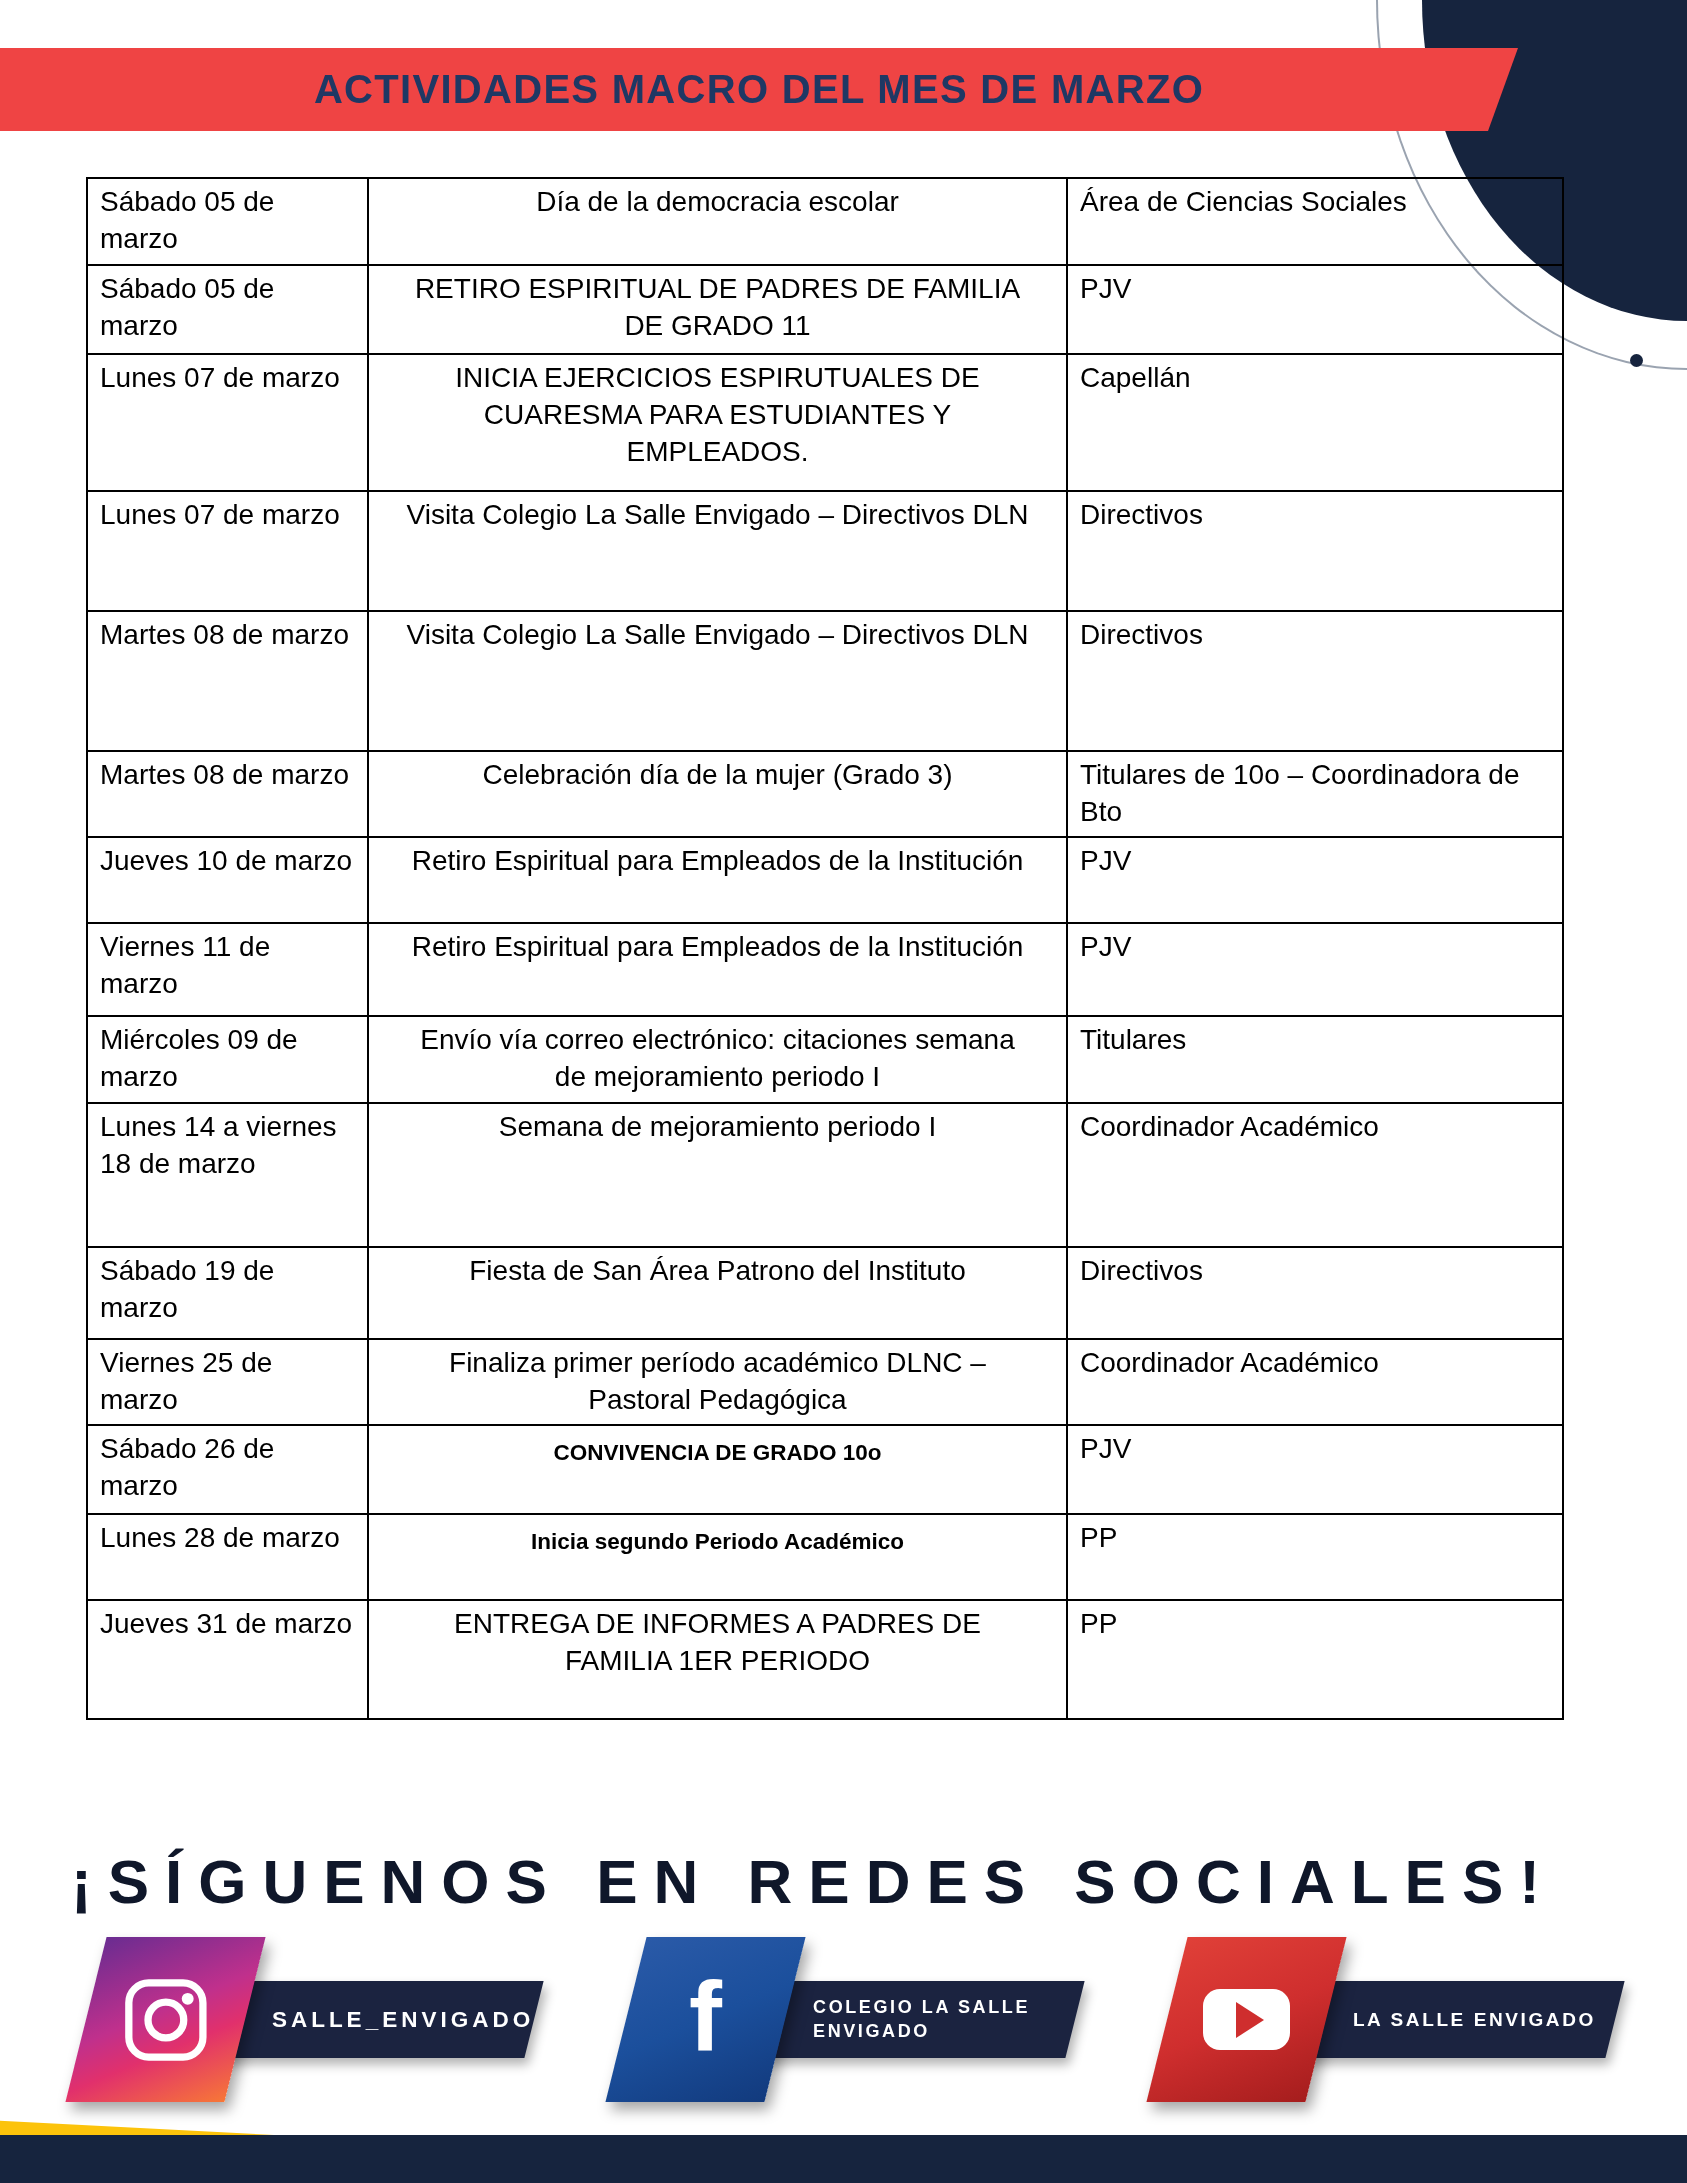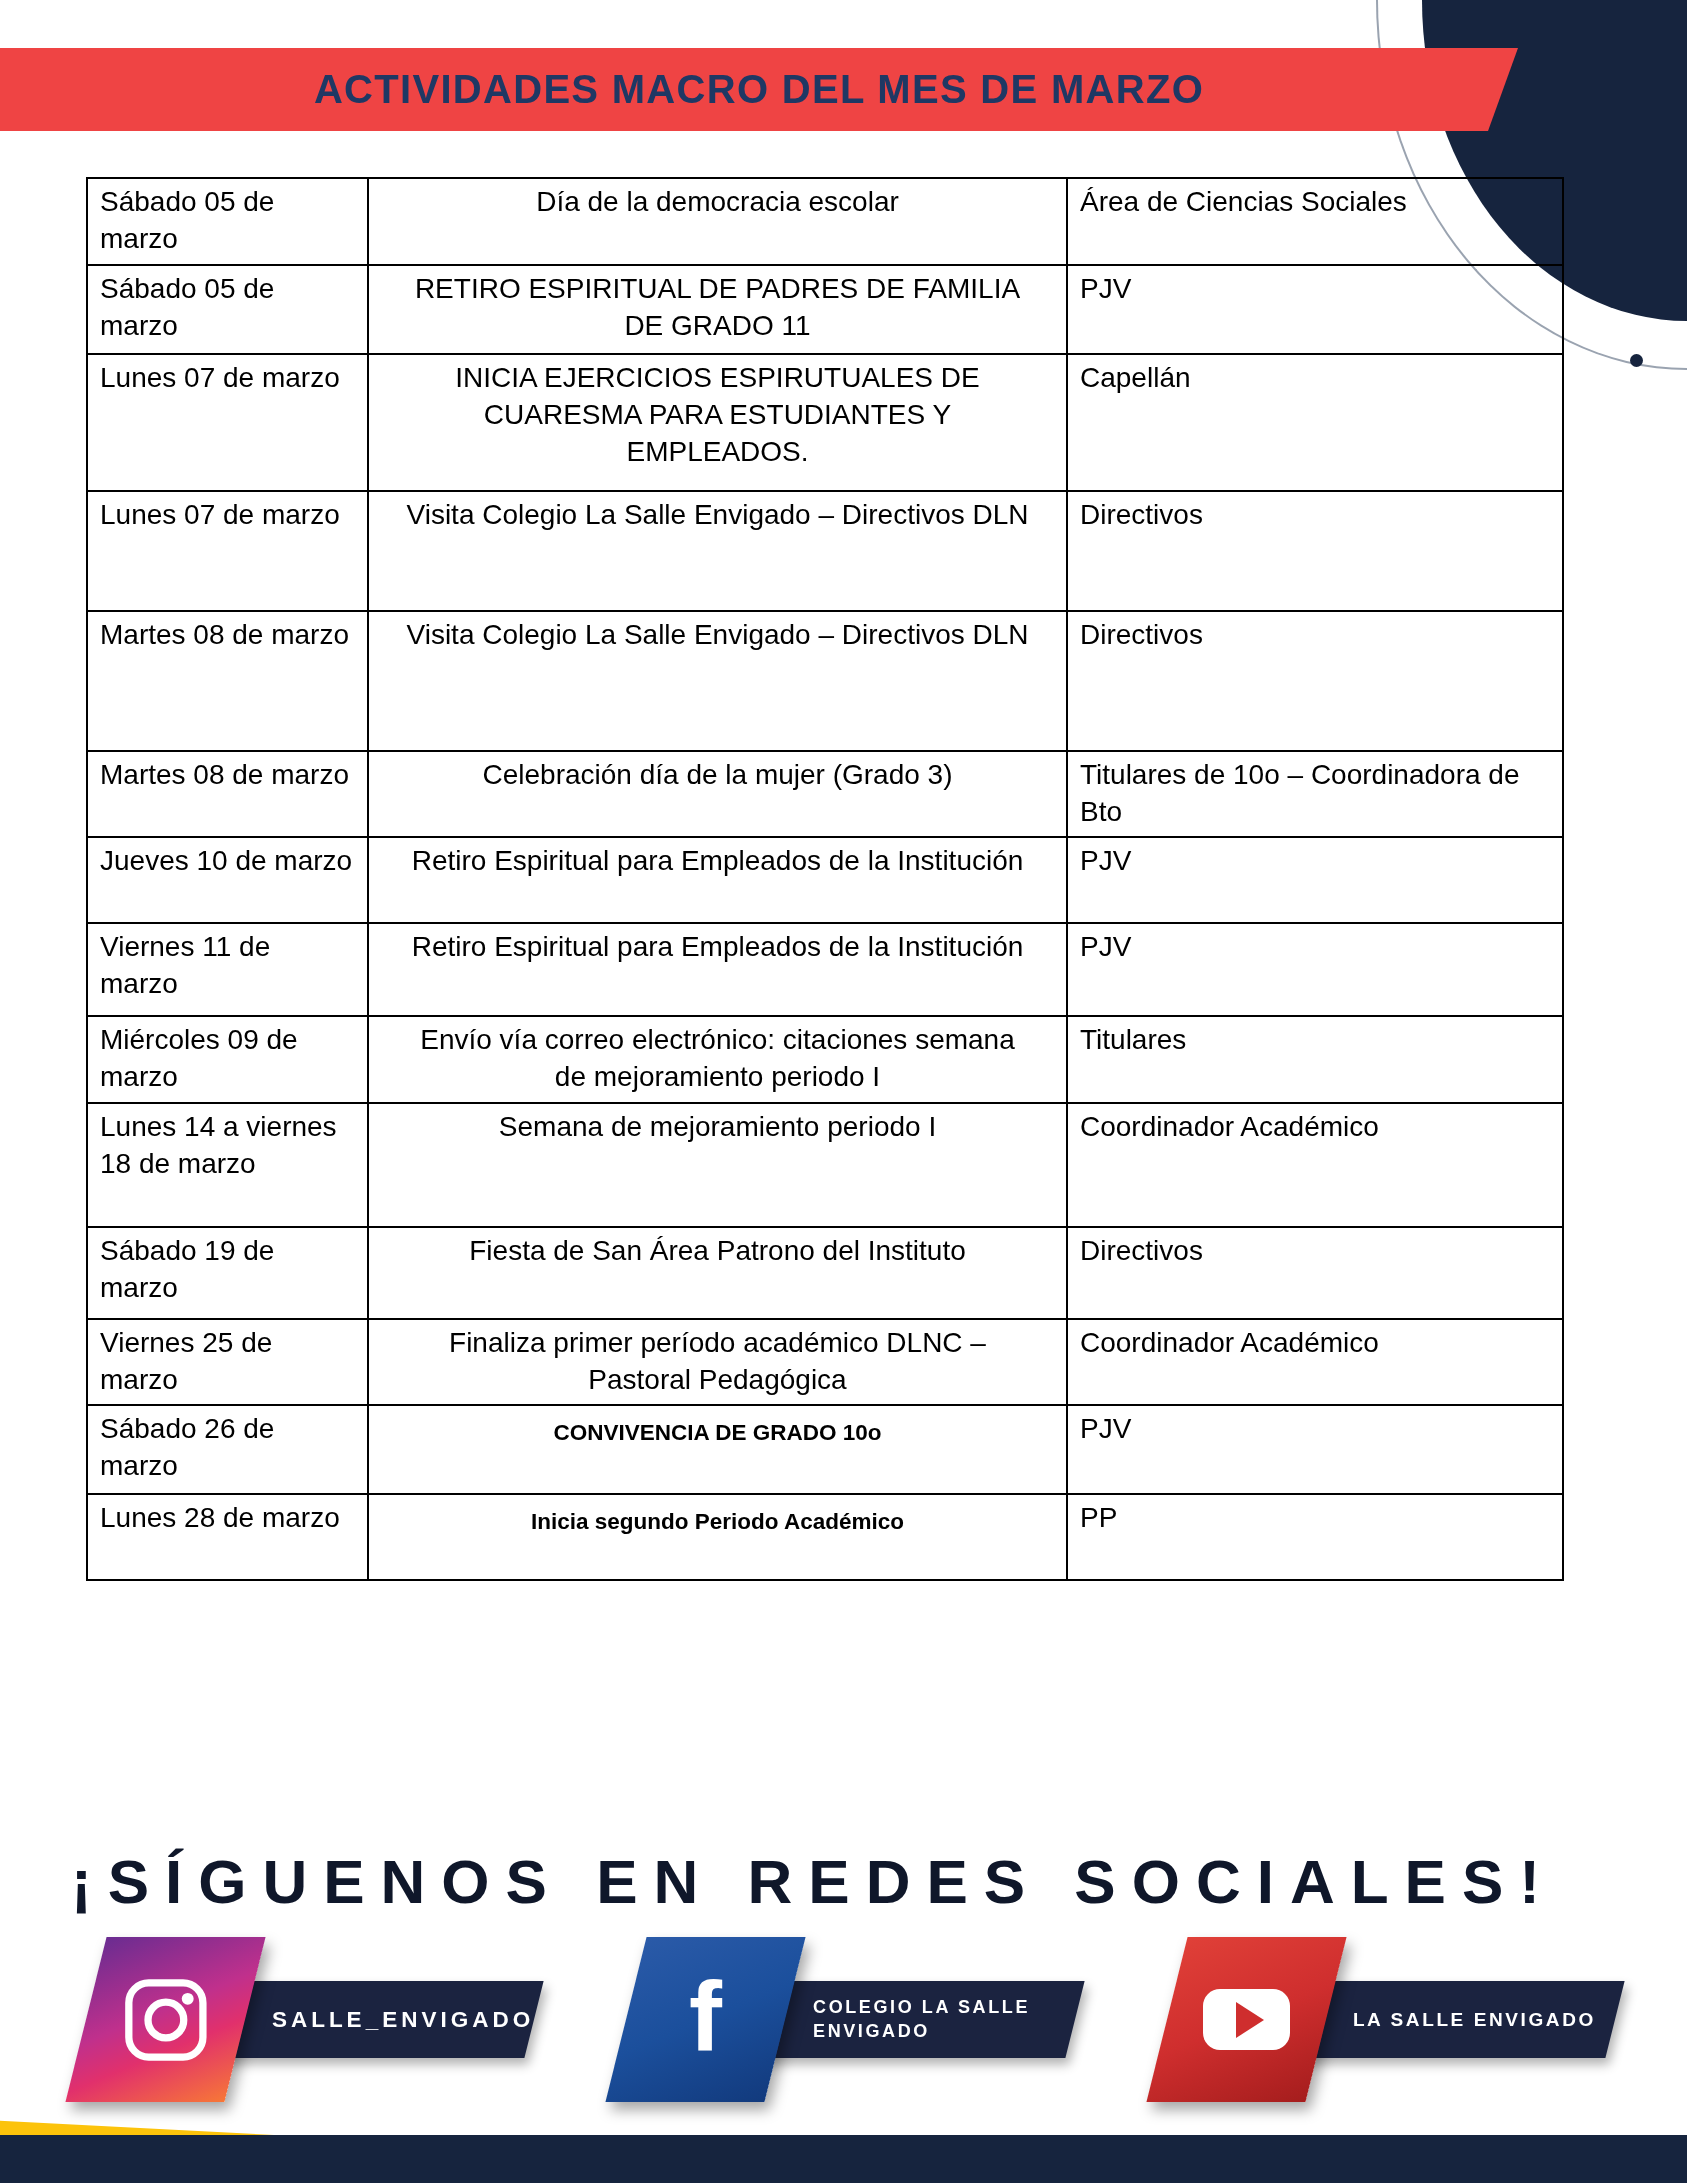--- a/index.html
+++ b/index.html
@@ -154,21 +154,21 @@
       <tr style="height: 93px;">
     <td class="cell-date">Viernes 11 de marzo</td>
     <td class="cell-activity style-regular">Retiro Espiritual para Empleados de la Institución</td>
     <td class="cell-responsible">PJV</td>
   </tr>
       <tr style="height: 86px;">
     <td class="cell-date">Miércoles 09 de marzo</td>
     <td class="cell-activity style-regular">Envío vía correo electrónico: citaciones semana de mejoramiento periodo I</td>
     <td class="cell-responsible">Titulares</td>
   </tr>
-      <tr style="height: 124px; border-radius: 29px;">
+      <tr style="height: 144px; border-radius: 29px;">
     <td class="cell-date">Lunes 14 a viernes 18 de marzo</td>
     <td class="cell-activity style-regular">Semana de mejoramiento periodo I</td>
     <td class="cell-responsible">Coordinador Académico</td>
   </tr>
       <tr style="height: 92px;">
     <td class="cell-date">Sábado 19 de marzo</td>
     <td class="cell-activity style-bold">Fiesta de San Área Patrono del Instituto</td>
     <td class="cell-responsible">Directivos</td>
   </tr>
       <tr style="height: 86px;">
@@ -177,20 +177,25 @@
     <td class="cell-responsible">Coordinador Académico</td>
   </tr>
       <tr style="height: 89px;">
     <td class="cell-date">Sábado 26 de marzo</td>
     <td class="cell-activity style-bold-small">CONVIVENCIA DE GRADO 10o</td>
     <td class="cell-responsible">PJV</td>
   </tr>
       <tr style="height: 86px;">
     <td class="cell-date">Lunes 28 de marzo</td>
     <td class="cell-activity style-bold-small">Inicia segundo Periodo Académico</td>
+    <td class="cell-responsible">PP</td>
+  </tr>
+      <tr style="height: 119px;">
+    <td class="cell-date">Jueves 31 de marzo</td>
+    <td class="cell-activity style-bold">ENTREGA DE INFORMES A PADRES DE FAMILIA 1ER PERIODO</td>
     <td class="cell-responsible">PP</td>
   </tr>
     </tbody>
 </table>
 
 <div class="follow">¡SÍGUENOS EN REDES SOCIALES!</div>
 
 <div class="badges">
 
   <div class="badge badge-instagram">

